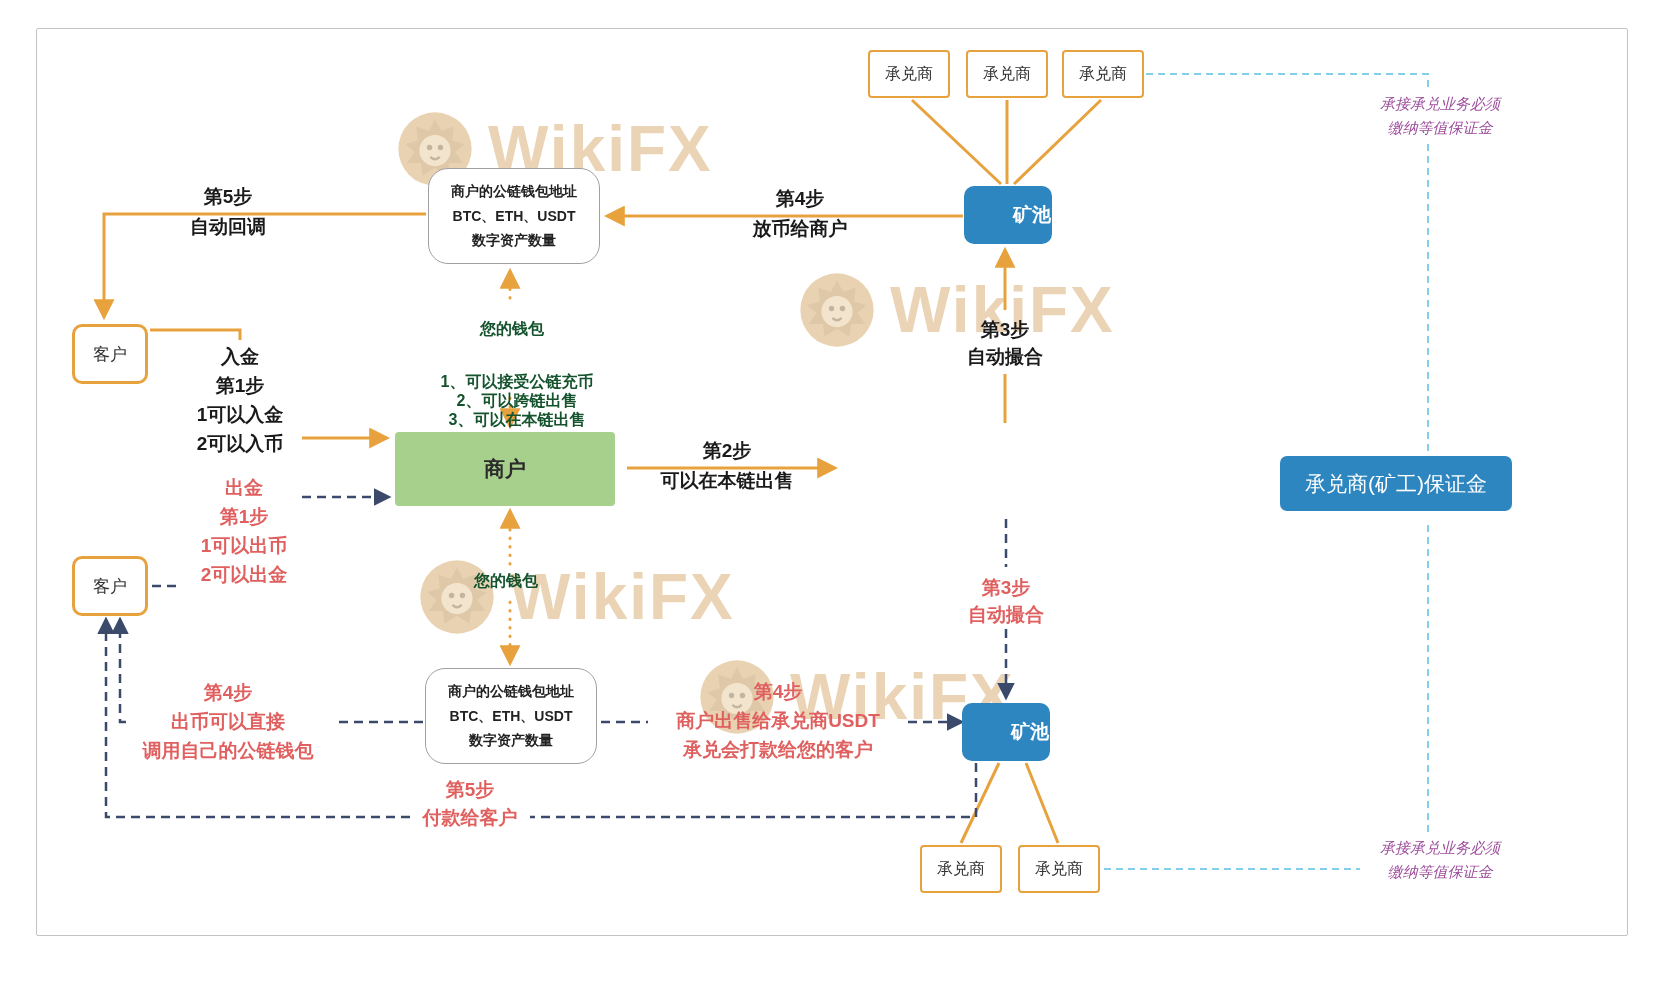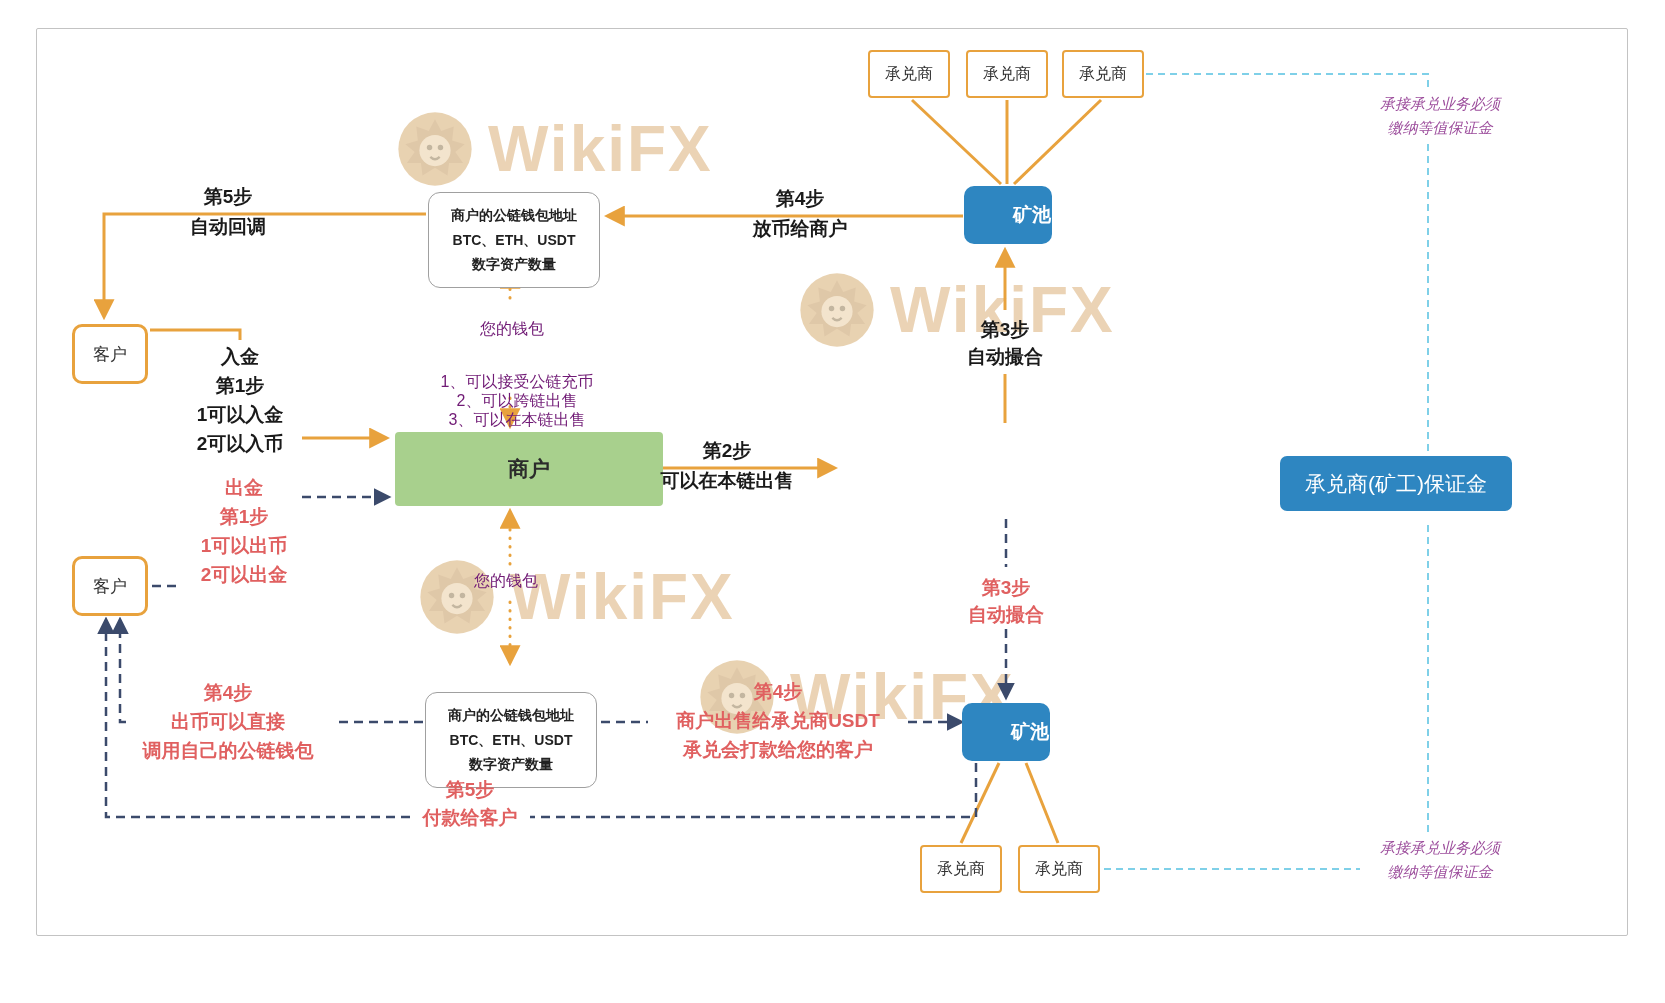--- a/index.html
+++ b/index.html
@@ -15,32 +15,32 @@
   .wm .wm-text { font-size:64px; font-weight:800; color:#CE9348; letter-spacing:2px; }
 
   svg.wires { position:absolute; left:0; top:0; z-index:2; }
 
   
   .node { position:absolute; display:flex; align-items:center; justify-content:center;
           flex-direction:column; text-align:center; z-index:3; white-space:pre-line; }
   .acceptor   { width:82px; height:48px; border:2px solid #E8A23D; border-radius:4px; background:#fff; font-size:16px; color:#333; }
   .pool       { width:88px; height:58px; background:#2E86C1; border-radius:10px; color:#fff; font-weight:bold; font-size:19px;padding-left:48px; }
   .customer   { width:76px; height:60px; border:3px solid #E8A23D; border-radius:10px; background:#fff; font-size:17px; color:#333; }
-  .walletbox  { width:172px; height:96px; border:1.5px solid #a0a0a0; border-radius:12px; background:#fff;
-                font-size:14px; font-weight:bold; color:#222; line-height:1.75;margin-top:24px; }
-  .merchant   { width:268px; height:74px; background:#A8D08D; border-radius:4px; font-size:21px; font-weight:bold; color:#2b2b2b; }
+  .walletbox  { width:172px; height:96px; border:1.5px solid #a0a0a0; border-radius:20px; background:#fff;
+                font-size:14px; font-weight:bold; color:#222; line-height:1.75; }
+  .merchant   { width:220px; height:74px; background:#A8D08D; border-radius:4px; font-size:21px; font-weight:bold; color:#2b2b2b; }
   .cpc        { width:324px; height:88px; background:#6B2FA0; border:4px solid #C9A6E0;
                 box-shadow:7px 7px 0 rgba(122,63,170,0.5); color:#fff; font-weight:bold; font-size:30px; letter-spacing:1px; }
   .margin-box { width:232px; height:55px; background:#2E86C1; border-radius:7px; color:#fff; font-weight:normal; font-size:21px; }
 
   
   .lbl { position:absolute; z-index:3; text-align:center; white-space:pre-line;
          font-weight:bold; font-size:19px; color:#1a1a1a; }
   .red  { color:#E06060; }
-  .green-note  { color:#701a75; font-weight:normal; font-size:16px; }
+  .green-note  { color:#14532d; font-weight:bold; font-size:16px; }
   .purple-note { color:#9C4D9C; font-style:italic; font-weight:normal; font-size:15px; line-height:24px; }
   .wallet-info-items { text-align:center; line-height:19px; padding-left:10px; margin-top:14px; }
 </style>
 </head>
 <body>
 
 <div class="page">
   <div class="frame"></div>
 
   <div class="wm" style="left:396px; top:110px;">

